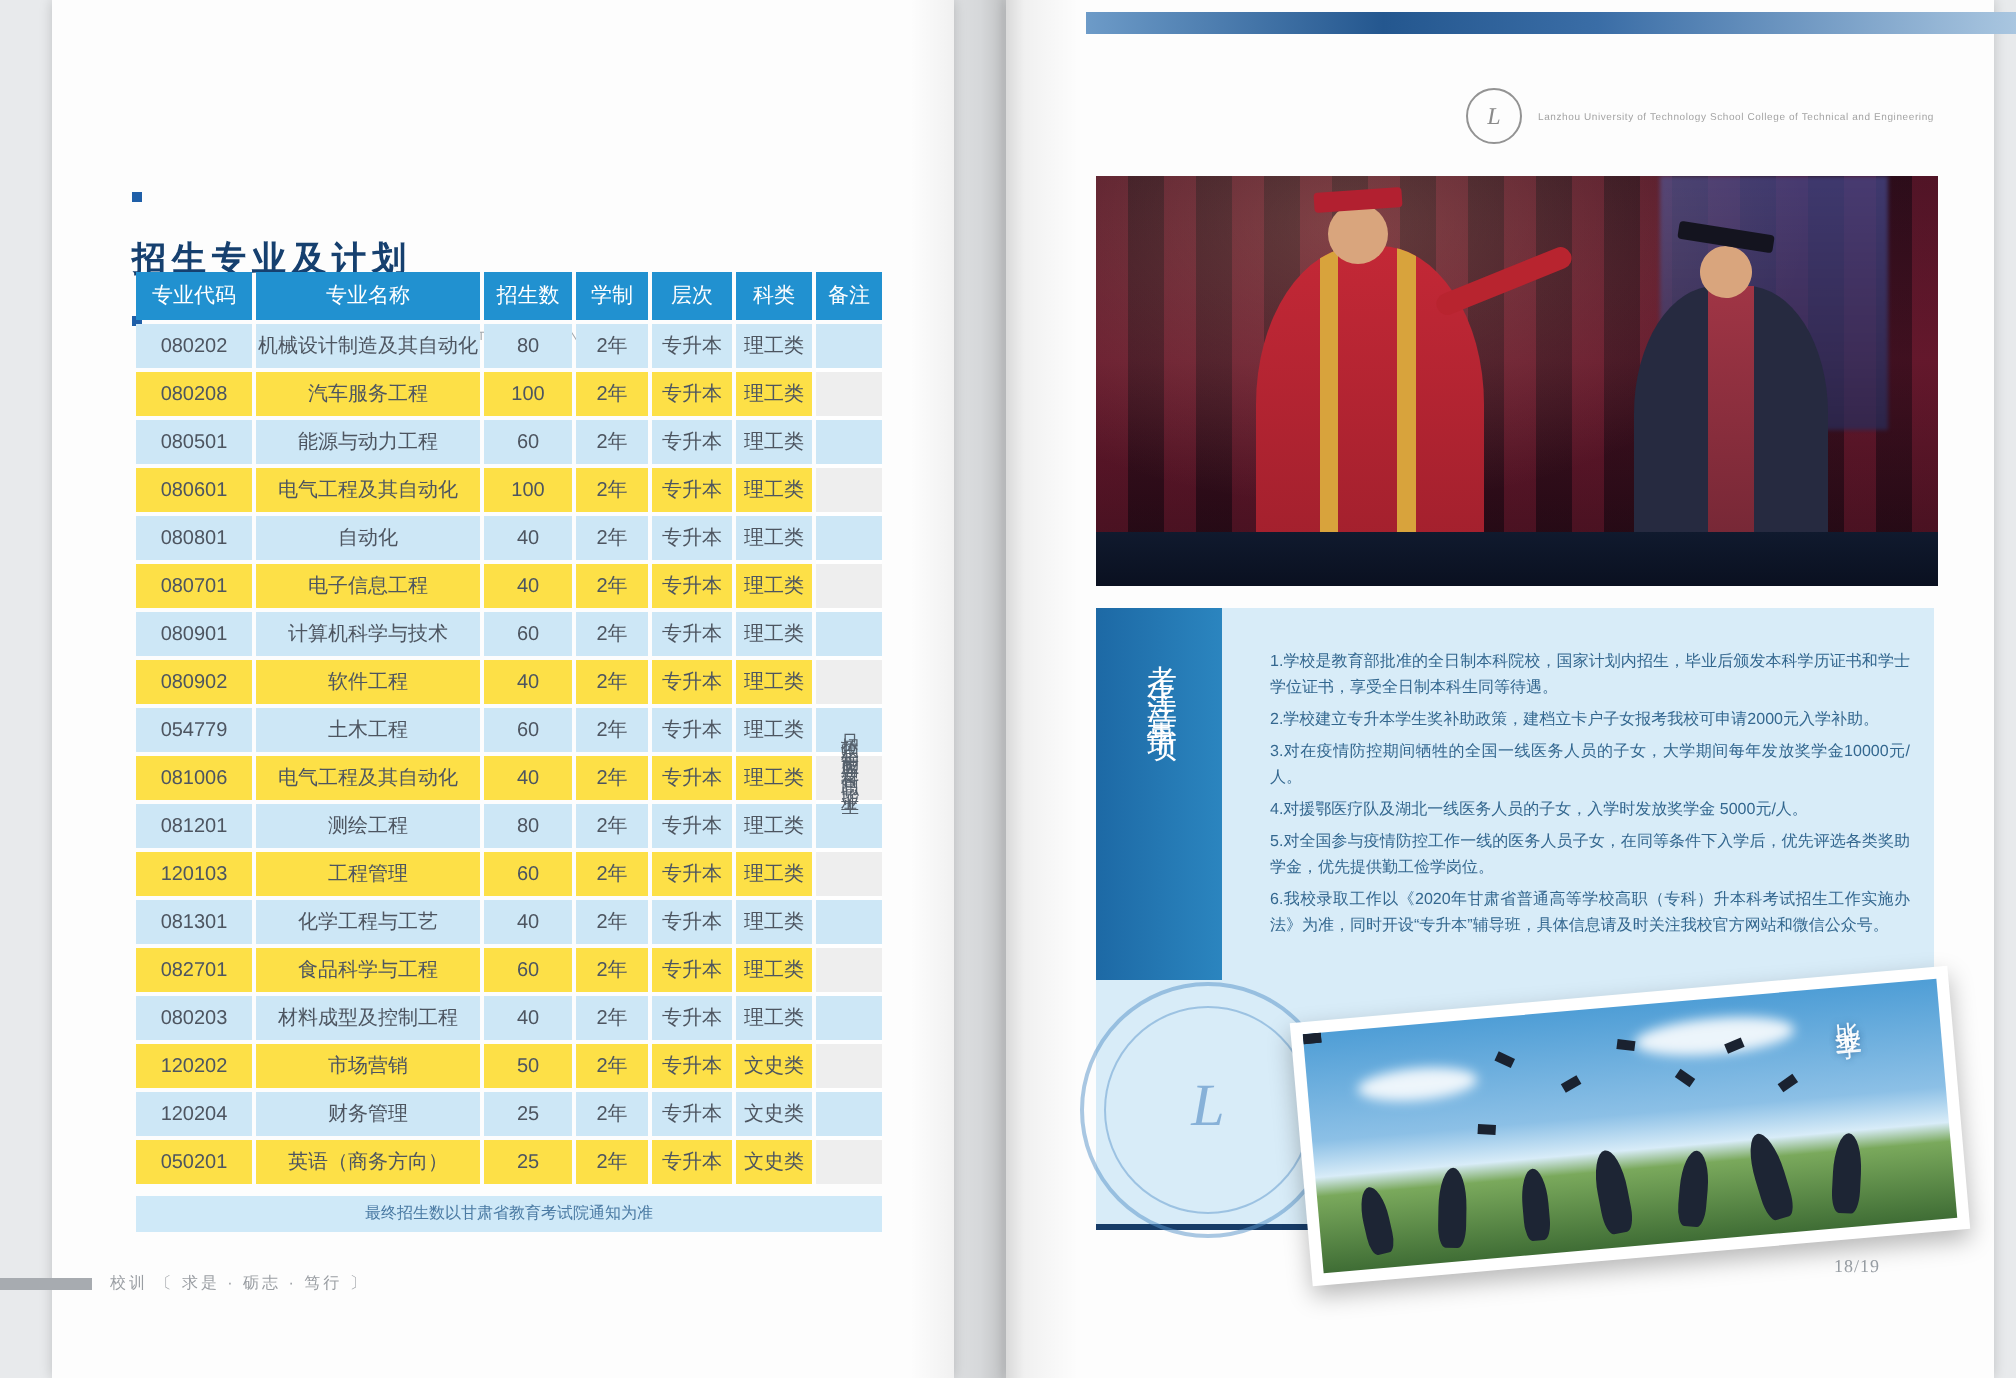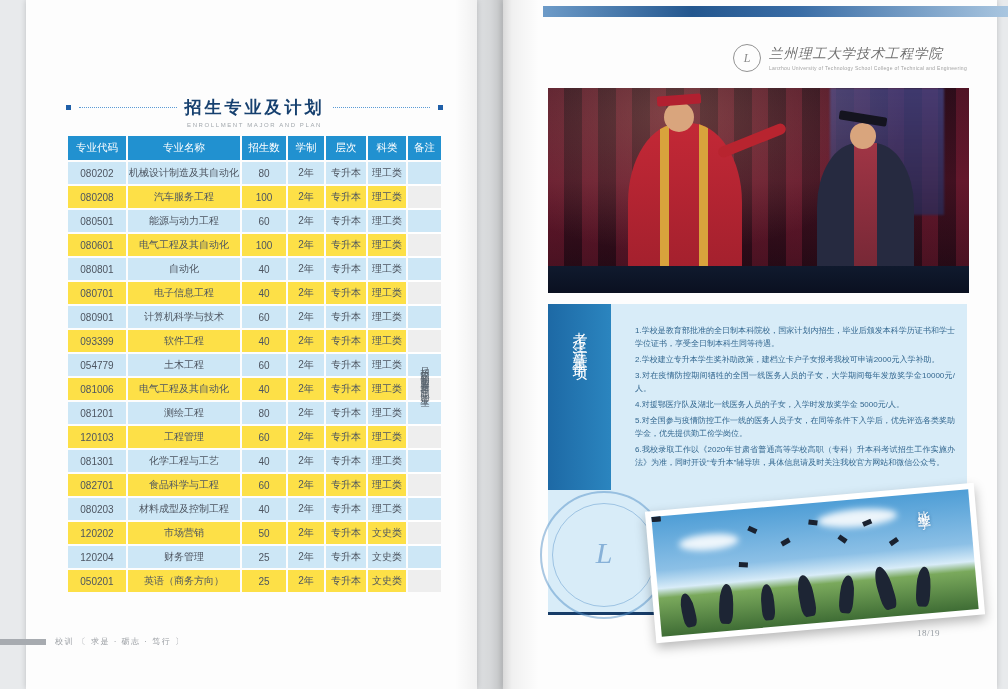--- a/index.html
+++ b/index.html
@@ -7,21 +7,21 @@
   .page{position:absolute;top:0;height:689px;background:#fdfdfd;box-shadow:0 0 6px rgba(0,0,0,.18);}
   .page-left{left:26px;width:451px;}
   .page-right{left:503px;width:494px;}
   .gutter{position:absolute;left:455px;top:0;width:84px;height:689px;pointer-events:none;z-index:4;
     background:linear-gradient(90deg,rgba(0,0,0,0) 0%,rgba(0,0,0,.08) 42%,rgba(0,0,0,.16) 55%,rgba(0,0,0,.05) 68%,rgba(0,0,0,0) 100%);}
   .top-bar{position:absolute;left:543px;top:6px;width:465px;height:11px;z-index:6;
     background:linear-gradient(90deg,#6d9bc8 0%,#24578f 32%,#3a6da6 55%,#a9c6e0 100%);}
 
   
   .title-block{position:absolute;left:40px;top:96px;width:377px;}
-  .title-row{display:flex;align-items:center;gap:8px;}
+  .title-row{display:flex;align-items:flex-start;gap:8px;flex-direction:column;}
   .title-sq{width:5px;height:5px;background:#1f5fa8;flex:0 0 auto;}
   .title-rule{flex:1;border-top:1px dotted #5b9bd5;height:0;}
   .title-text{font-size:17px;font-weight:bold;color:#16406f;letter-spacing:3px;white-space:nowrap;}
   .subtitle{margin-top:3px;text-align:center;font-size:6px;color:#a2a8ad;letter-spacing:1.6px;}
 
   
   .majors-table{position:absolute;left:40px;top:134px;width:377px;border-spacing:2px;table-layout:fixed;}
   .majors-table th{background:#2191d0;color:#fff;font-weight:normal;font-size:10.5px;height:24px;padding:0;}
   .majors-table td{font-size:10px;text-align:center;vertical-align:middle;height:22px;padding:0;color:#4d5560;}
   .majors-table tr.odd td{background:#cde7f6;}
@@ -203,21 +203,21 @@
           </tr>
           <tr class="odd">
             <td class="cell-code">080901</td>
             <td class="cell-name">计算机科学与技术</td>
             <td class="cell-count">60</td>
             <td class="cell-years">2年</td>
             <td class="cell-level">专升本</td>
             <td class="cell-category">理工类</td>
           </tr>
           <tr class="even">
-            <td class="cell-code">093399</td>
+            <td class="cell-code">080902</td>
             <td class="cell-name">软件工程</td>
             <td class="cell-count">40</td>
             <td class="cell-years">2年</td>
             <td class="cell-level">专升本</td>
             <td class="cell-category">理工类</td>
           </tr>
           <tr class="odd">
             <td class="cell-code">054779</td>
             <td class="cell-name">土木工程</td>
             <td class="cell-count">60</td>
@@ -293,30 +293,30 @@
             <td class="cell-code">050201</td>
             <td class="cell-name">英语（商务方向）</td>
             <td class="cell-count">25</td>
             <td class="cell-years">2年</td>
             <td class="cell-level">专升本</td>
             <td class="cell-category">文史类</td>
           </tr>
         </tbody>
     </table>
 
+    <div class="table-footnote">最终招生数以甘肃省教育考试院通知为准</div>
   </div>
 
   <div class="page page-right">
 
     <div class="brand">
       <div class="brand-circle">
           <span>L</span>
         </div>
       <div class="brand-txt">
-        <span class="brand-cn">兰州理工大学技术工程学院</span>
         <span class="brand-en">Lanzhou University of Technology School College of Technical and Engineering</span>
       </div>
     </div>
 
     <div class="hero">
       <div class="hero-curtain"></div>
       <div class="hero-screen"></div>
       <div class="hero-light"></div>
       <div class="h-body1"></div>
       <div class="h-head1"></div>

